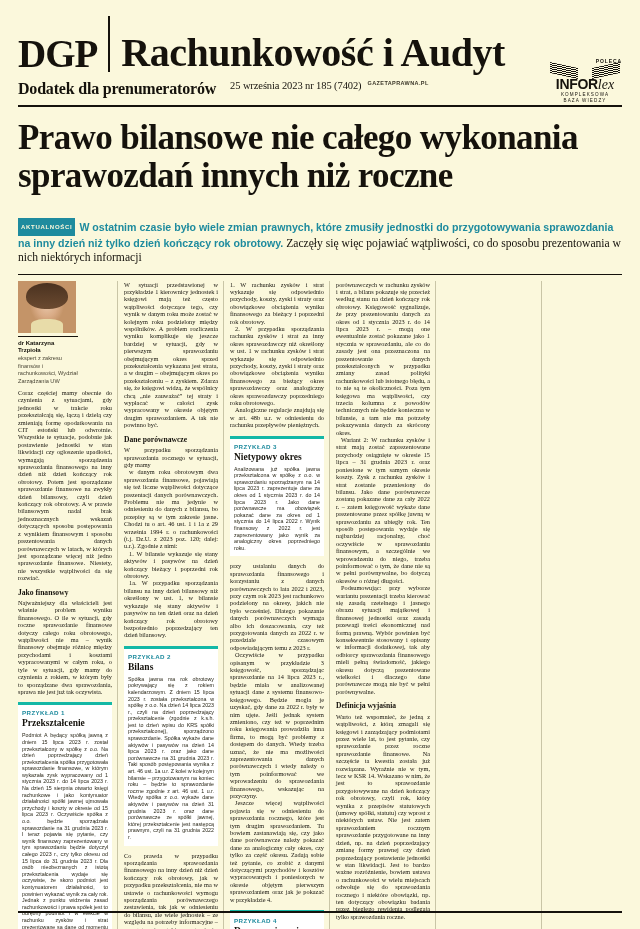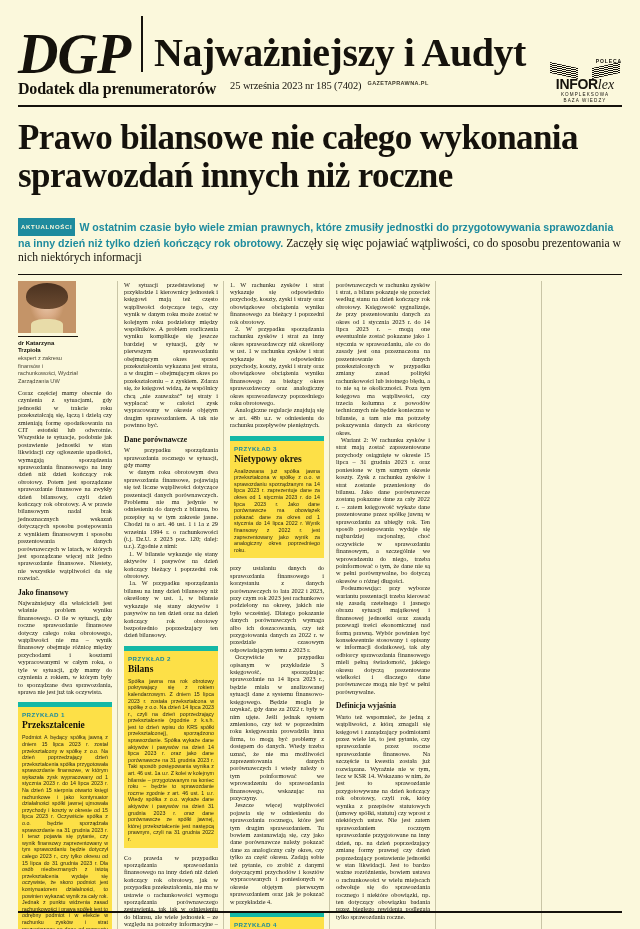--- a/index.html
+++ b/index.html
@@ -9,21 +9,21 @@
     font-family:"Liberation Serif", serif;
     color:#15120c;
     -webkit-font-smoothing:antialiased;
   }
   .page{position:relative;width:640px;height:929px;box-sizing:border-box;padding:0 18px;}
 
   
   .masthead{display:flex;align-items:flex-end;padding-top:16px;}
   .dgp{
     font-family:"Liberation Serif", serif;
-    font-weight:bold;font-size:56px;line-height:40px;letter-spacing:-1px;font-style:italic;
+    font-weight:bold;font-size:39px;line-height:40px;letter-spacing:-1px;
   }
   .mast-rule{
     width:2px;background:#15120c;height:56px;margin:0 11px 2px 11px;align-self:flex-end;
   }
   .mast-title{
     font-family:"Liberation Serif", serif;
     font-weight:bold;font-size:40px;line-height:42px;letter-spacing:-0.5px;white-space:nowrap;
   }
 
   .subbar{display:flex;align-items:flex-start;margin-top:6px;position:relative;}
@@ -75,21 +75,21 @@
     font-size:6.3px;line-height:7.4px;text-align:justify;hyphens:auto;
     margin:0 0 0 0;
   }
   .p + .p{text-indent:5px;}
   .sub-h{
     font-family:"Liberation Serif",serif;font-weight:bold;
     font-size:7.6px;line-height:9px;margin:6px 0 2.5px 0;
   }
 
   
-  .ex{background:#fde047;border-top:5px solid #14b8a6;margin:7px 0 6px 0;padding:4px 4px 5px 4px;}
+  .ex{background:#ffffff;border-top:3px solid #14b8a6;margin:7px 0 6px 0;padding:4px 4px 5px 4px;}
   .ex-label{
     font-family:"Liberation Sans",sans-serif;font-weight:bold;color:#1e8b9e;
     font-size:6.2px;letter-spacing:0.4px;margin-bottom:2px;
   }
   .ex-title{font-family:"Liberation Serif",serif;font-weight:bold;font-size:9.5px;line-height:11px;margin-bottom:3px;}
   .ex-body{font-family:"Liberation Sans",sans-serif;font-size:5.3px;line-height:6.6px;text-align:justify;hyphens:auto;color:#2a2718;}
 
   
   .author{width:60px;margin:0 0 4px 0;}
   .photo{
@@ -115,21 +115,21 @@
   .rule-bottom{height:2px;background:#15120c;position:absolute;left:18px;right:18px;bottom:16px;}
 </style>
 </head>
 <body>
 
 <div class="page">
 
   <div class="masthead">
     <div class="dgp">DGP</div>
     <div class="mast-rule"></div>
-    <div class="mast-title">Najważniejszy i Audyt</div>
+    <div class="mast-title">Rachunkowość i Audyt</div>
   </div>
 
   <div class="subbar">
     <div class="sub-left">Dodatek dla prenumeratorów</div>
     <div class="sub-date">25 września 2023 nr 185 (7402)</div>
     <div class="sub-site">GAZETAPRAWNA.PL</div>
 
     <div class="infor">
       <div class="infor-poleca">POLECA</div>
       <div class="infor-wings">

